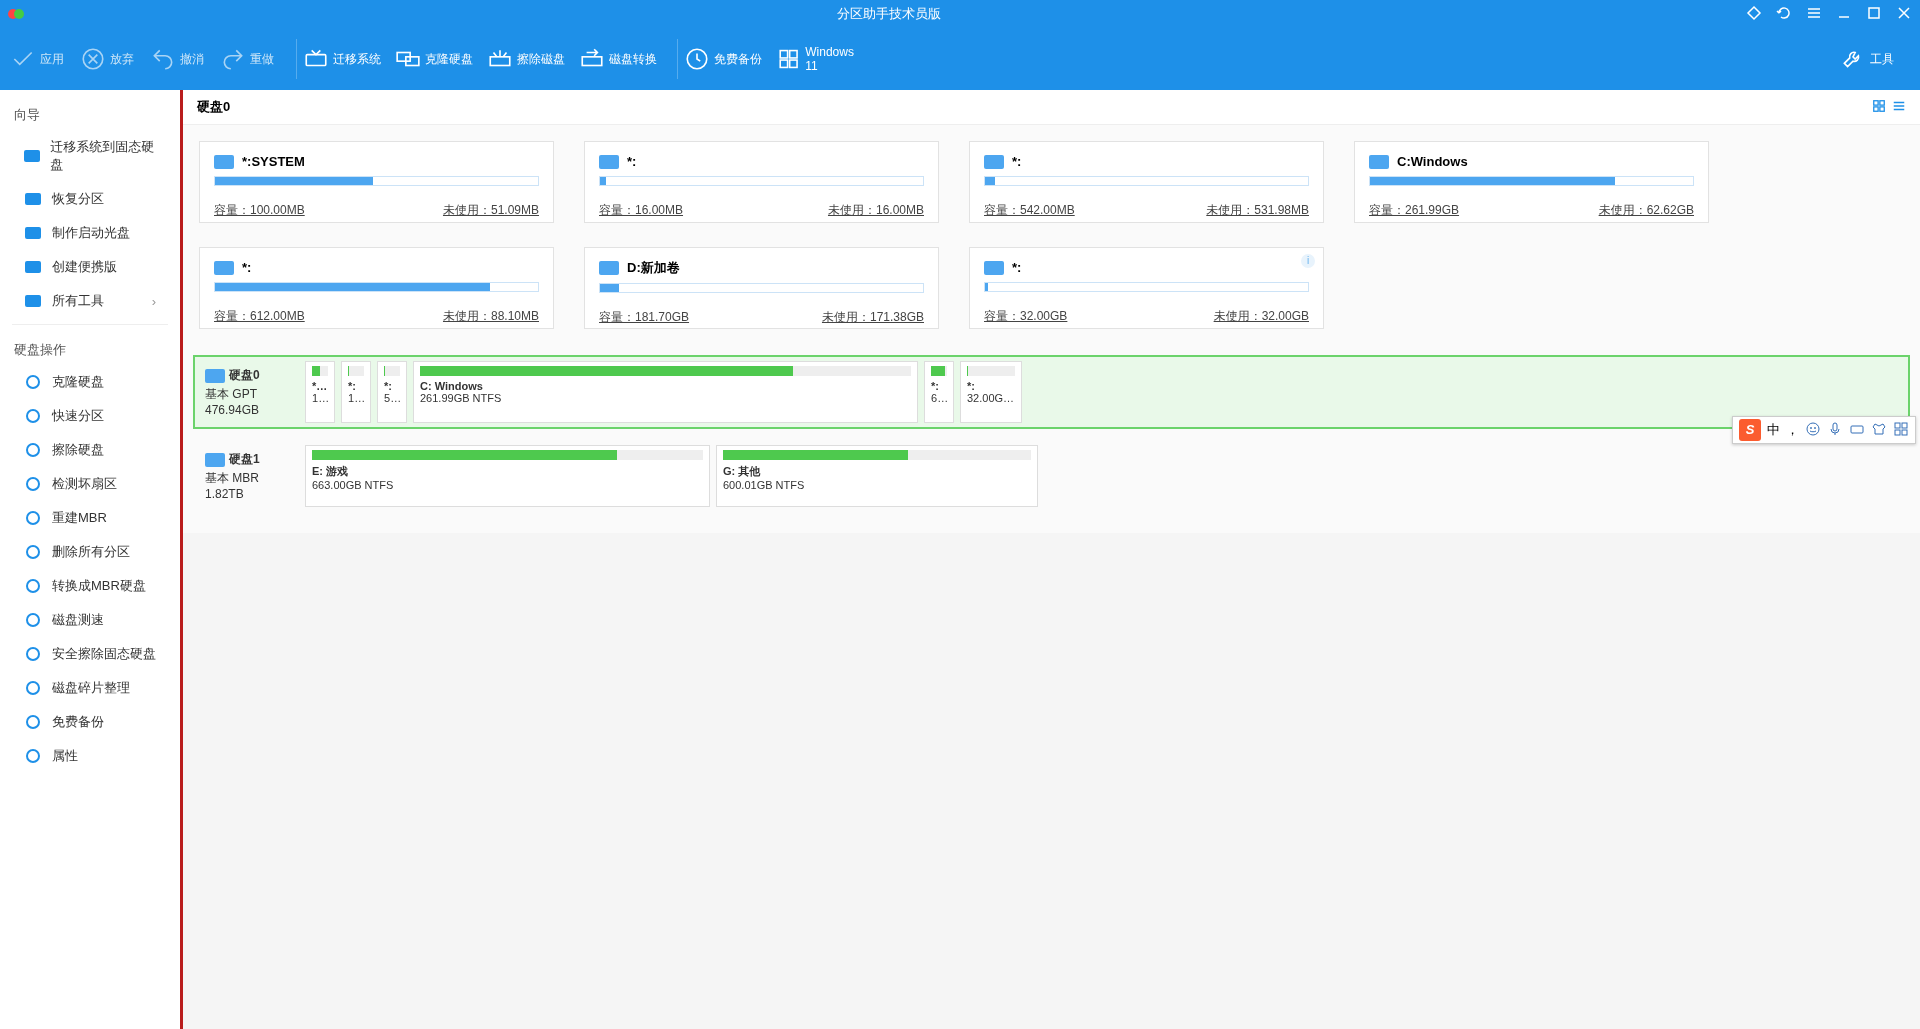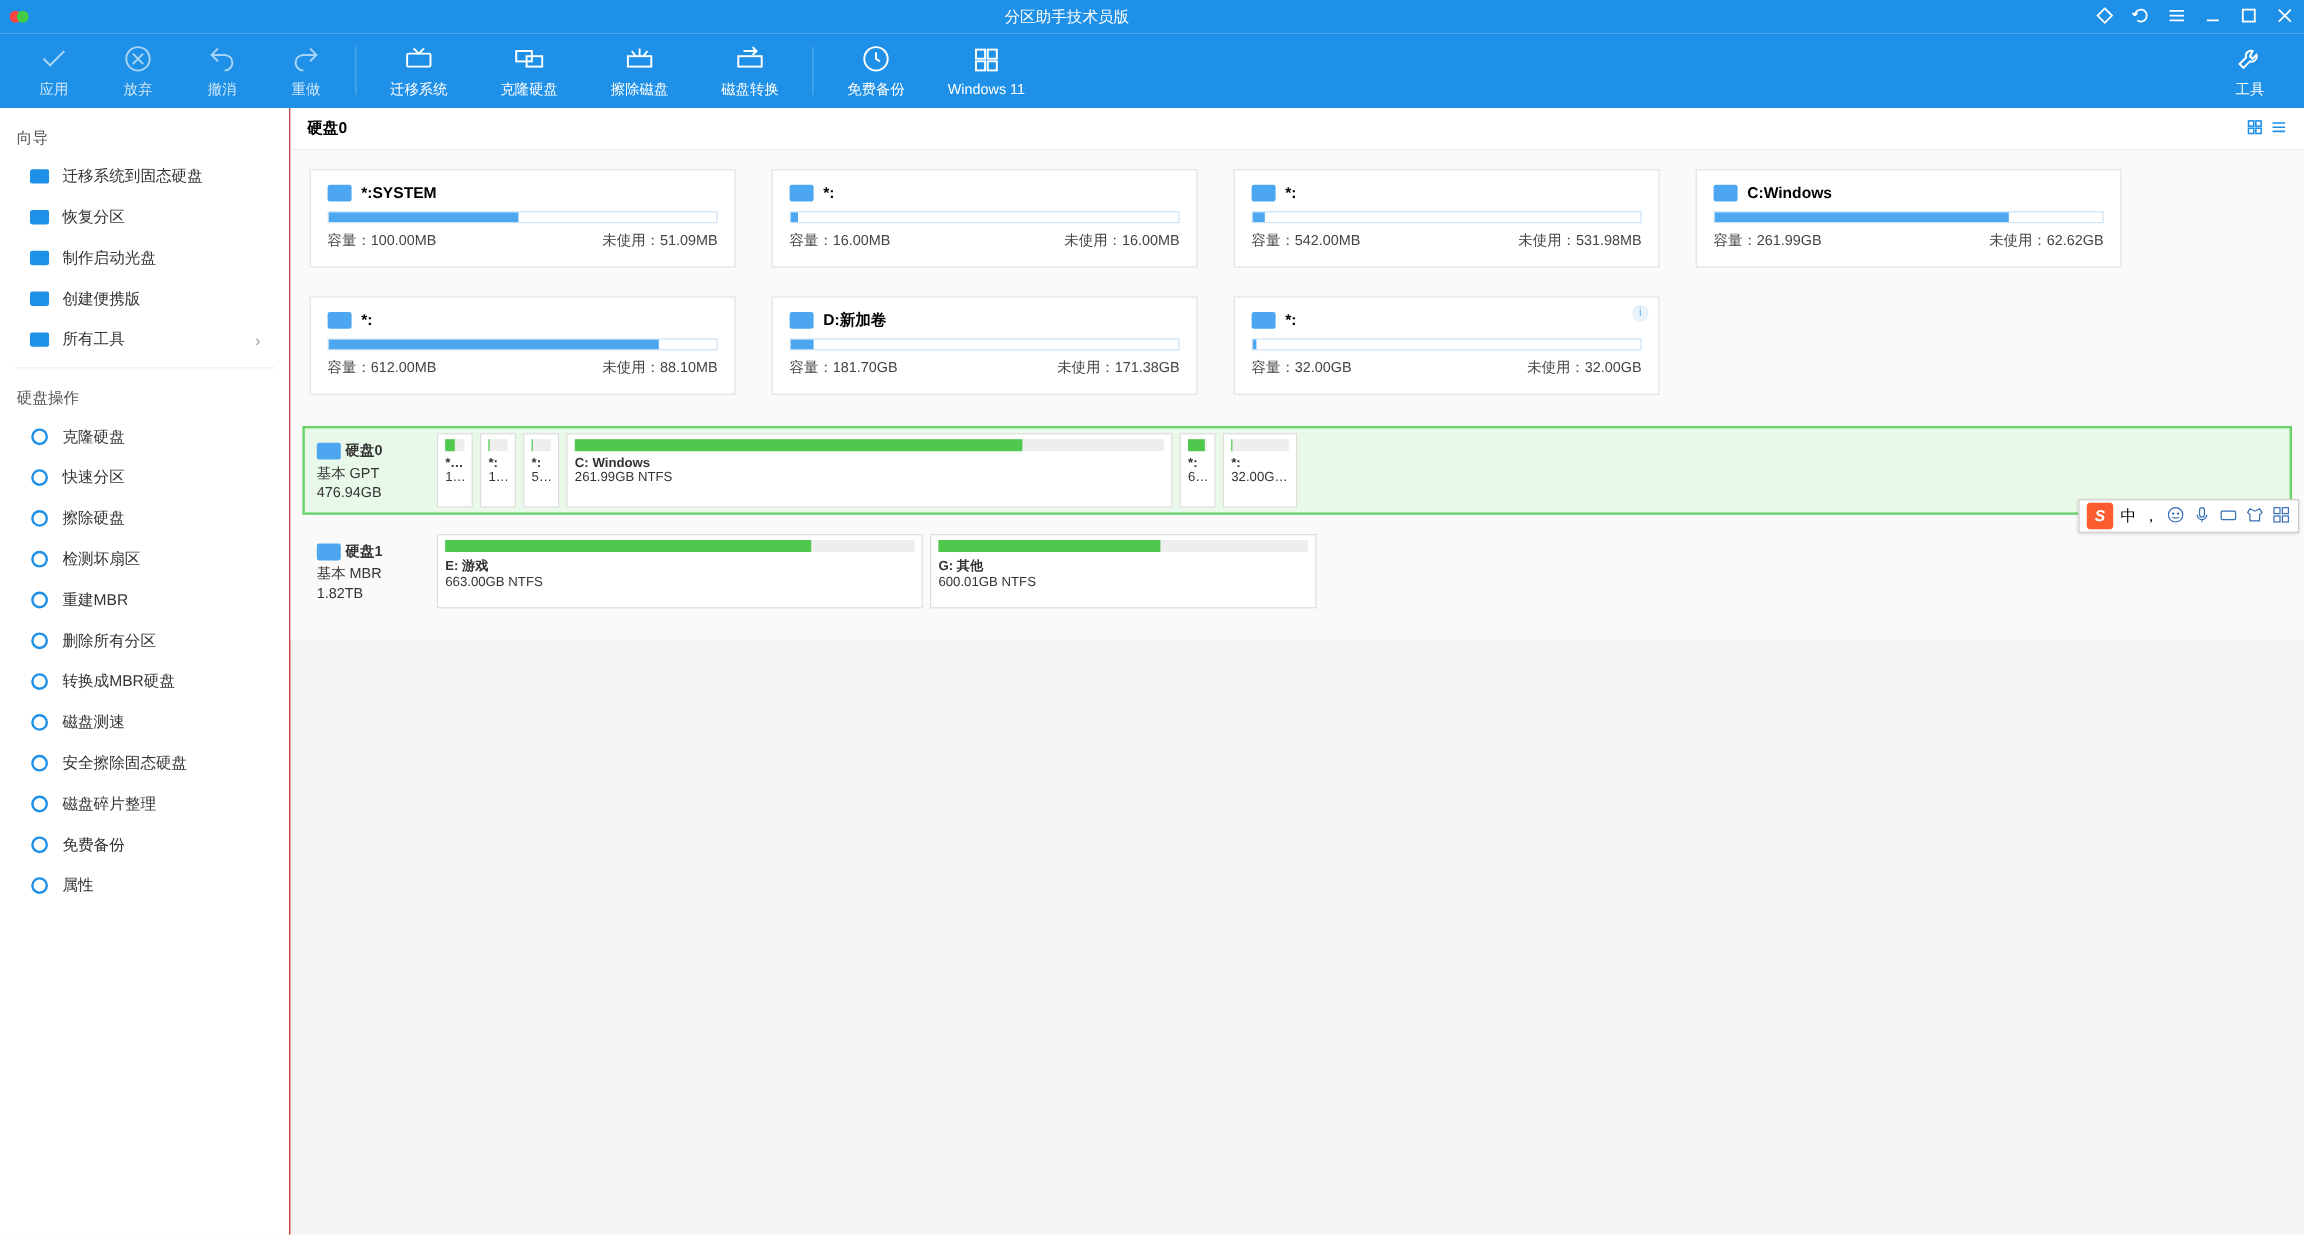--- a/index.html
+++ b/index.html
@@ -7,50 +7,50 @@
 
 
 .titlebar { background: #1e90e8; height: 28px; display: flex; align-items: center; padding: 0 8px; color: #fff; font-size: 13px; }
 .titlebar .logo { width: 16px; height: 16px; margin-right: 8px; display: inline-flex; }
 .titlebar .title { flex: 1; text-align: center; }
 .titlebar .win-controls { display: flex; gap: 14px; align-items: center; }
 .titlebar .win-controls svg { width: 16px; height: 16px; fill: none; stroke: #fff; stroke-width: 1.5; }
 
 
 .toolbar { background: #1e90e8; height: 62px; display: flex; align-items: center; padding: 0 10px; color: #cfe7f8; }
-.toolbar .tb { width: 70px; display: flex; flex-direction: column; align-items: center; gap: 4px; font-size: 12px; cursor: pointer; }
+.toolbar .tb { width: 70px; display: flex; flex-direction: row; align-items: center; gap: 4px; font-size: 12px; cursor: pointer; }
 .toolbar .tb.big { width: 92px; }
 .toolbar .tb svg { width: 26px; height: 26px; fill: none; stroke: #a9d4f5; stroke-width: 1.5; }
 .toolbar .tb.enabled svg { stroke: #fff; }
 .toolbar .tb.enabled { color: #fff; }
 .toolbar .sep { width: 1px; height: 40px; background: rgba(255,255,255,.25); margin: 0 6px; }
 .toolbar .spacer { flex: 1; }
 
 
 .main { display: flex; height: calc(1029px - 90px); }
-.sidebar { width: 242px; background: #fff; border-right: 1px solid #b91c1c; overflow-y: auto; padding: 6px 0; }
+.sidebar { width: 183px; background: #fff; border-right: 3px solid #b91c1c; overflow-y: auto; padding: 6px 0; }
 .sidebar .section-title { padding: 10px 14px 6px; font-size: 13px; color: #555; }
 .sidebar .item { display: flex; align-items: center; gap: 10px; padding: 8px 24px; font-size: 13px; color: #333; cursor: pointer; }
 .sidebar .item .icon { width: 18px; height: 18px; display: inline-flex; align-items: center; justify-content: center; }
 .sidebar .item .chev { margin-left: auto; color: #999; }
 .sidebar hr { border: none; border-top: 1px solid #eee; margin: 6px 12px; }
 
 
 .content { flex: 1; display: flex; flex-direction: column; overflow: hidden; }
 .disk-header { background: #fff; padding: 8px 14px; font-weight: bold; font-size: 13px; border-bottom: 1px solid #eee; display: flex; align-items: center; }
 .disk-header .view-icons { margin-left: auto; display: flex; gap: 6px; }
 .disk-header .view-icons svg { width: 14px; height: 14px; stroke: #1e90e8; fill: none; stroke-width: 1.5; }
 
 .cards { padding: 16px; display: flex; flex-wrap: wrap; gap: 24px 30px; background: #fafafa; overflow-y: auto; }
 .card { width: 355px; height: 82px; border: 1px solid #e2e2e2; background: #fff; padding: 10px 14px; position: relative; }
 .card .cicon { width: 20px; height: 14px; display: inline-block; background: #4da6f0; border-radius: 2px; margin-right: 8px; vertical-align: middle; }
 .card .cname { font-weight: bold; font-size: 13px; }
 .card .bar { margin-top: 6px; height: 10px; border: 1px solid #cce3f7; background: #fff; position: relative; }
 .card .bar .fill { height: 100%; background: #4da6f0; }
-.card .row { display: flex; justify-content: space-between; font-size: 12px; color: #444; margin-top: 6px; }
+.card .row { display: flex; justify-content: space-between; font-size: 12px; color: #444; margin-top: 16px; text-decoration: underline; }
 .card .info-dot { position: absolute; top: 6px; right: 8px; width: 14px; height: 14px; border-radius: 50%; background: #e8f3fc; color: #6ab3ee; font-size: 10px; text-align: center; line-height: 14px; }
 
 
 .disk-maps { padding: 10px; background: #fafafa; }
 .disk-row { display: flex; gap: 6px; margin-bottom: 10px; border: 2px solid transparent; padding: 4px; }
 .disk-row.selected { border-color: #6bd36b; background: #e9f9e9; }
 .disk-label { width: 100px; padding: 6px; font-size: 12px; color: #333; }
 .disk-label .dicon { width: 20px; height: 14px; display: inline-block; background: #4da6f0; border-radius: 2px; margin-right: 4px; vertical-align: middle; }
 .disk-label .dname { font-weight: bold; }
 .disk-label .dtype { display: block; margin-top: 2px; }

